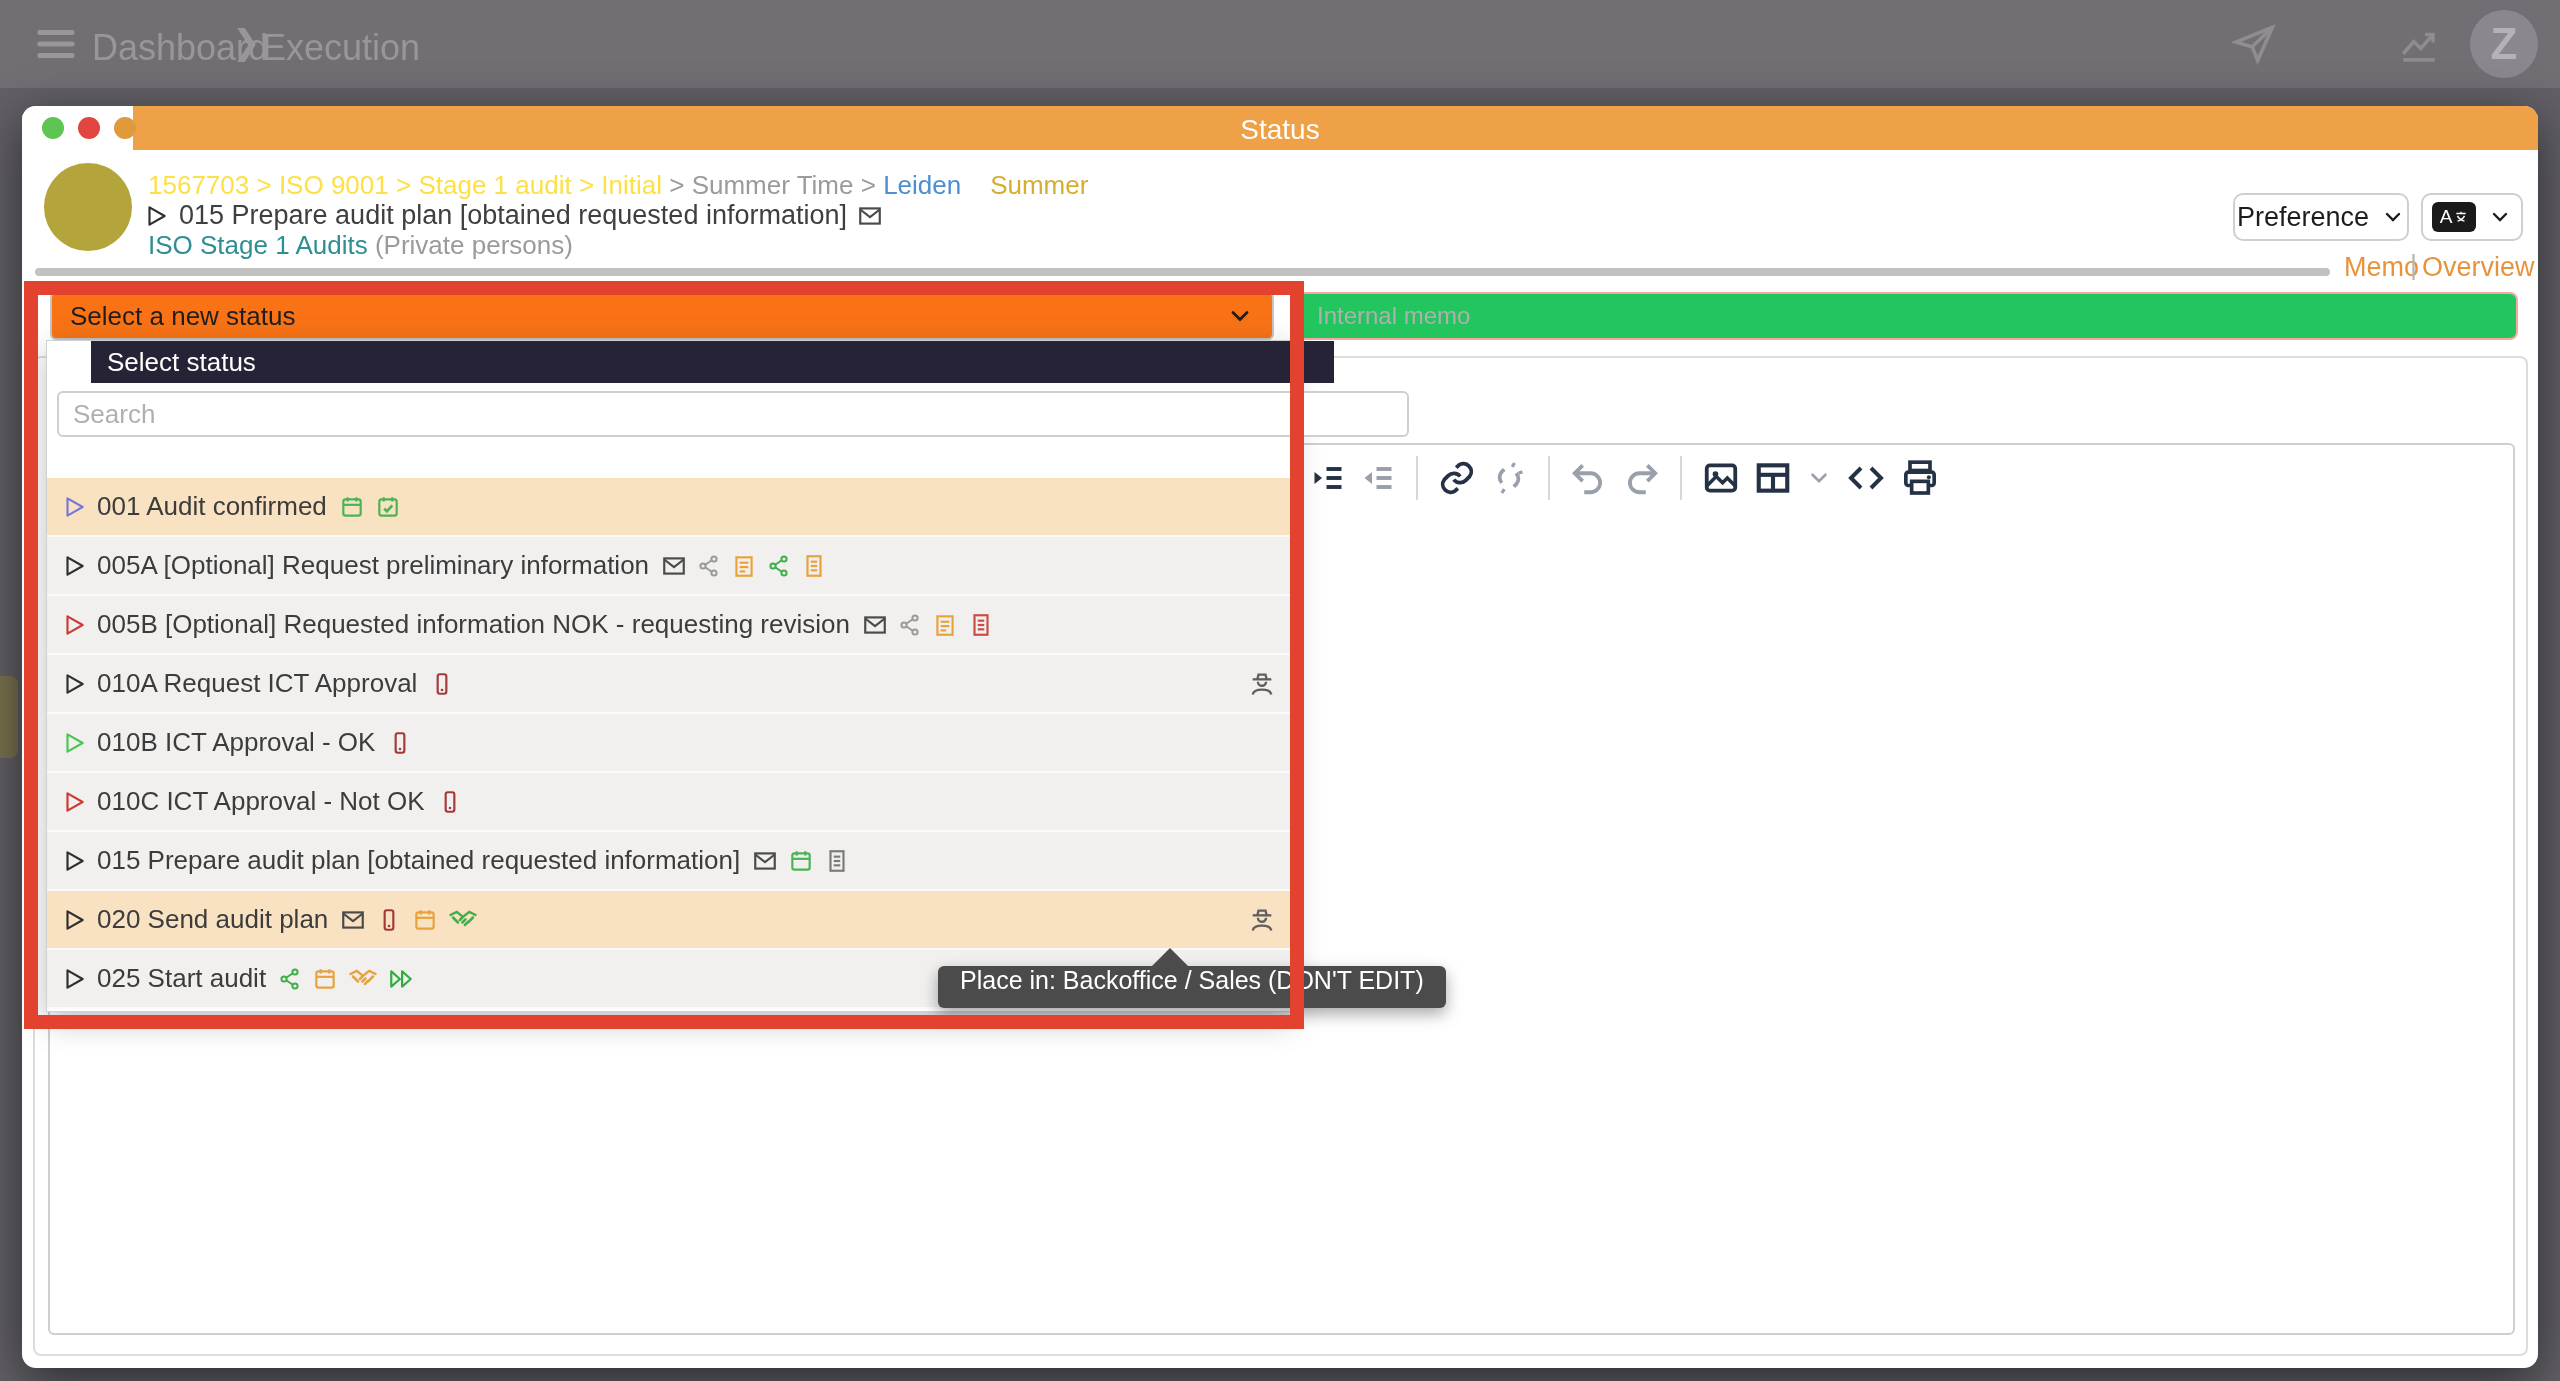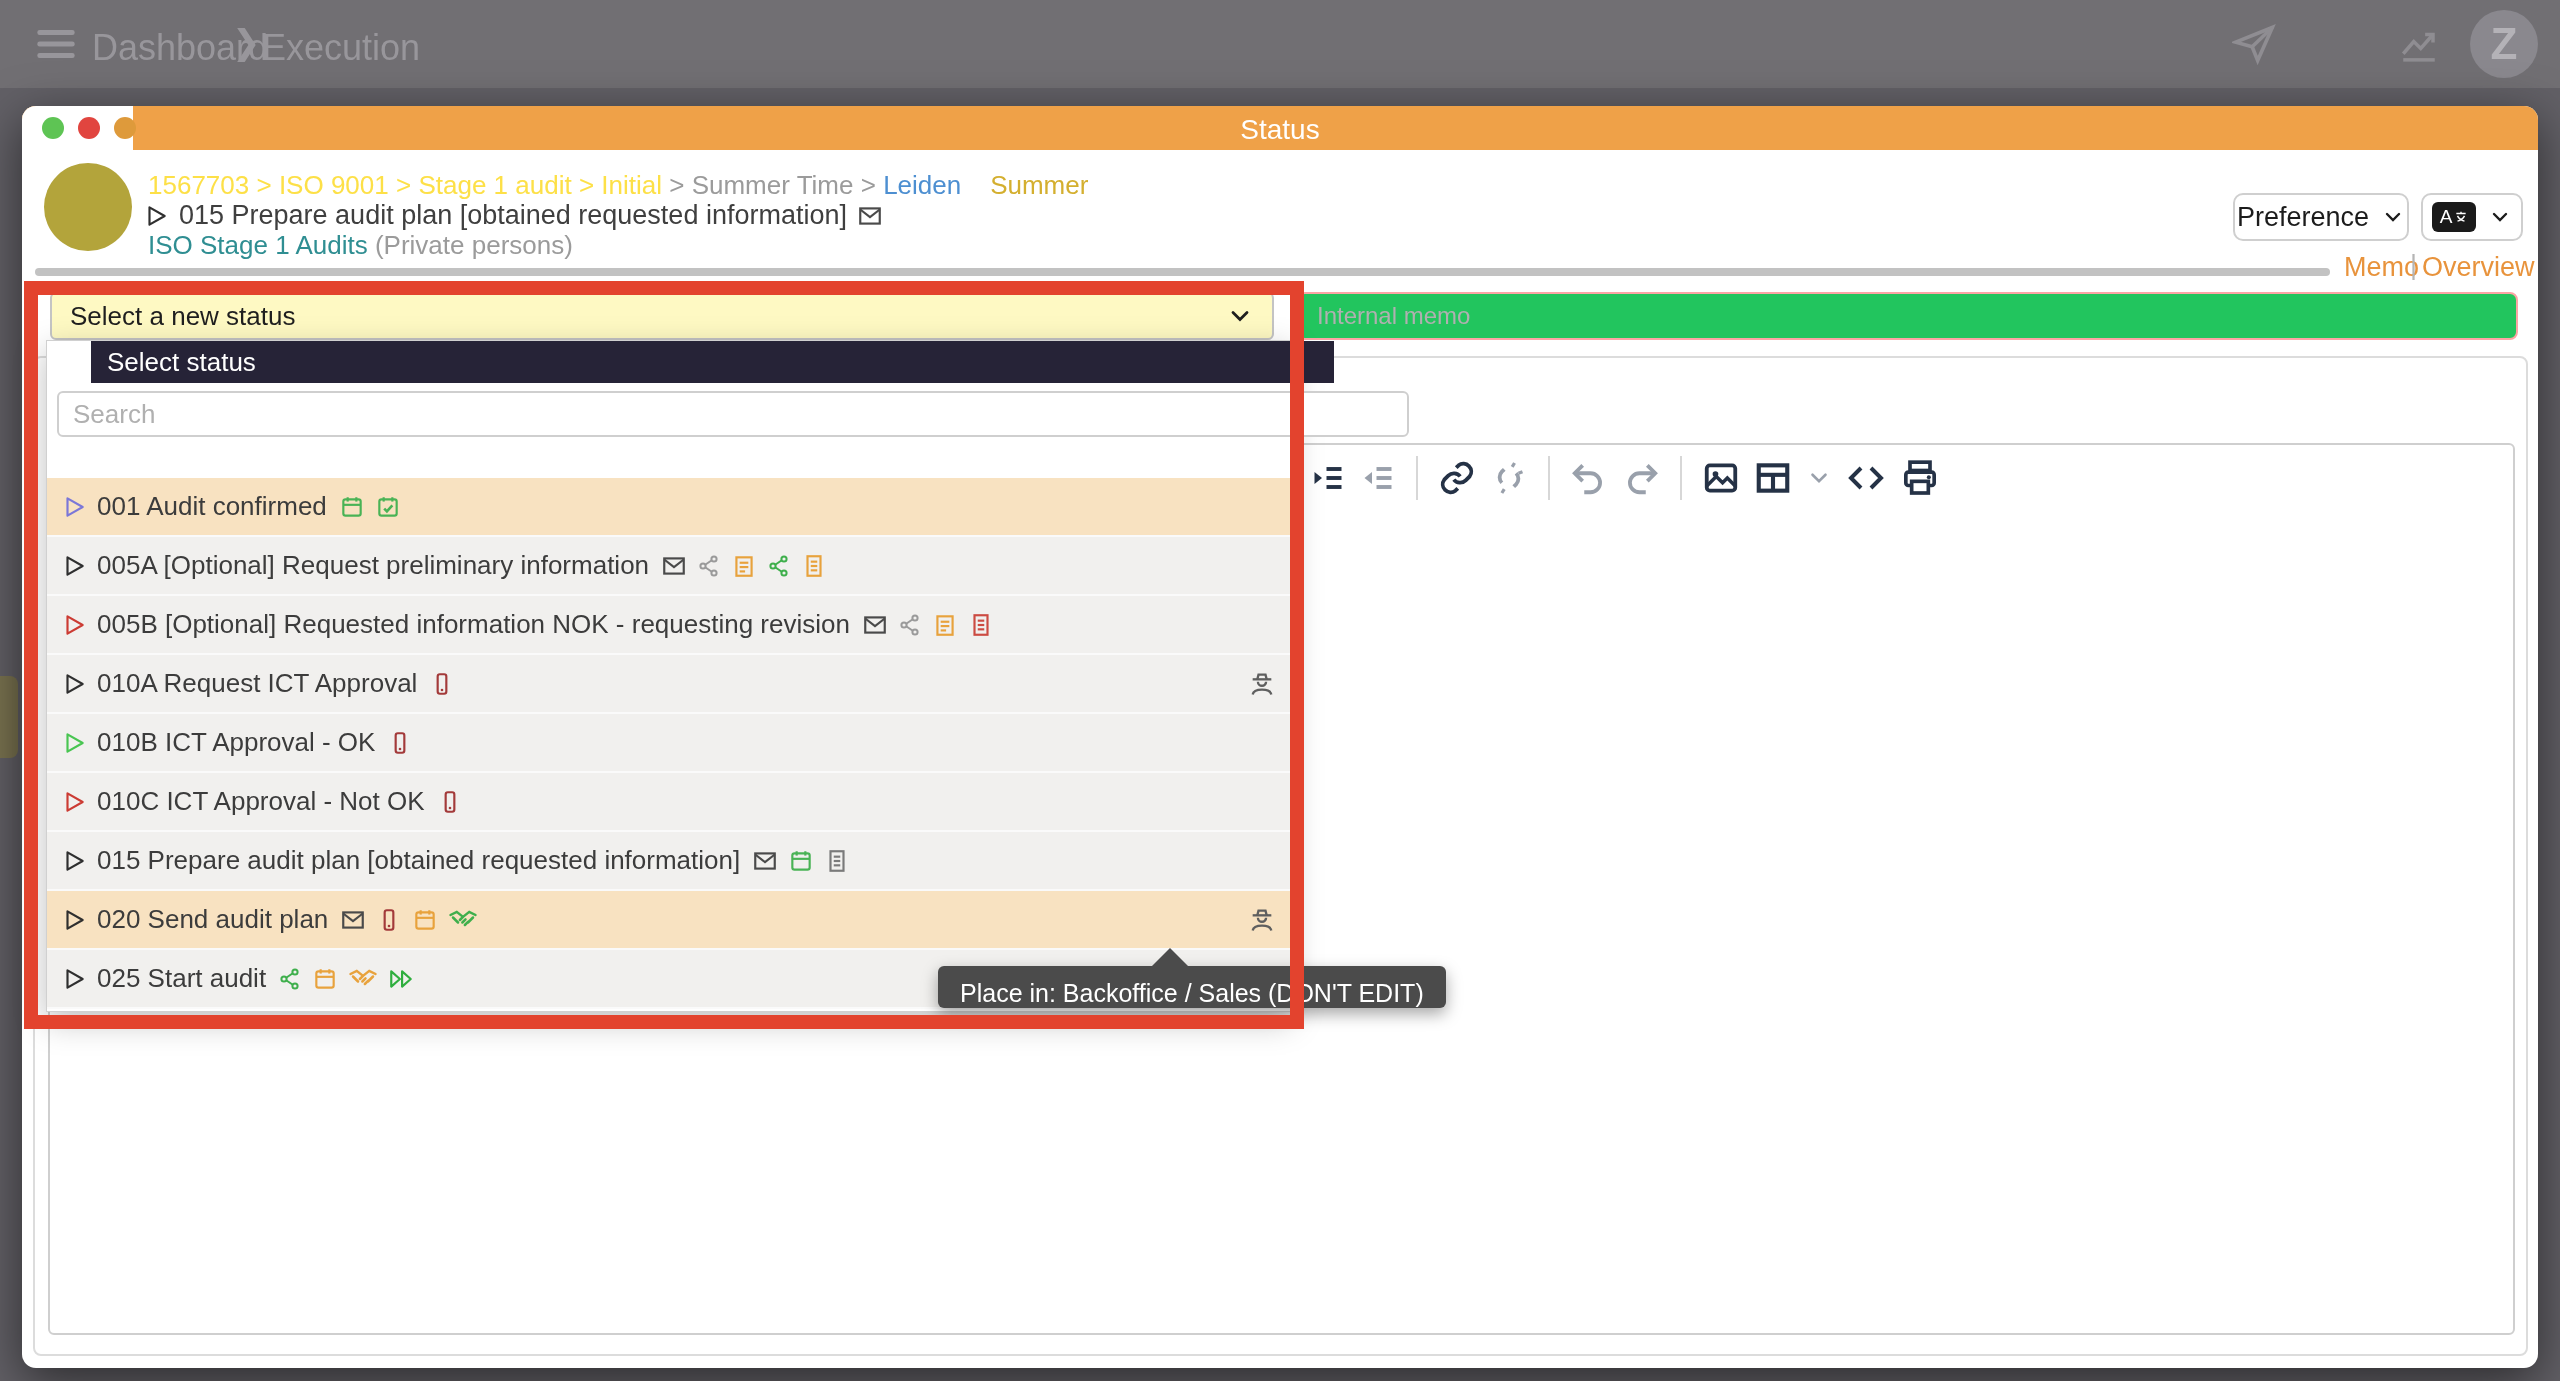--- a/index.html
+++ b/index.html
@@ -64,21 +64,21 @@
   .memo-input{left:1297px;top:292px;width:1221px;height:48px;padding:0 18px;box-sizing:border-box;outline:none;}
   .memo-input::placeholder{color:#b0b0b0;}
   .outer-panel{left:33px;top:356px;width:2491px;height:996px;border:2px solid #dcdcdc;border-radius:8px;background:#fff;}
   .editor-box{left:48px;top:443px;width:2463px;height:888px;border:2px solid #cfcfcf;border-radius:6px;background:#fff;}
   .toolbar{left:1310px;top:452px;height:52px;display:flex;align-items:center;gap:14px;}
   .tb-ic{color:#253246;} .tb-ic.dim{color:#99a0ab;}
   .tb-div{width:2px;height:44px;background:#d7d7d7;margin:0 6px;}
 
   
   .status-select{left:50px;top:292px;width:1224px;height:48px;border:2px solid #c4c4c4;border-radius:6px;
-    background:#fef9c3;display:flex;align-items:center;justify-content:space-between;
+    background:#f97316;display:flex;align-items:center;justify-content:space-between;
     padding:0 18px;box-sizing:border-box;font-size:26px;color:#1f1f1f;z-index:4;}
   .red-rect{left:24px;top:281px;width:1280px;height:748px;border:14px solid #e3432e;
     box-sizing:border-box;z-index:9;pointer-events:none;}
   .dd-panel{left:46px;top:340px;width:1243px;height:670px;background:#ffffff;
     border:1px solid #d0d0d0;box-shadow:0 10px 30px rgba(0,0,0,.25);z-index:5;}
   .dd-header{left:0;top:0;width:100%;height:42px;background:#262337;color:#fff;
     font-size:26px;font-weight:500;display:flex;align-items:center;padding-left:16px;box-sizing:border-box;margin-left:44px;}
   .dd-search{left:10px;top:50px;width:1352px;height:46px;border:2px solid #cfcfcf;border-radius:6px;
     box-sizing:border-box;padding:0 14px;font-size:26px;color:#2a2a2a;outline:none;}
   .dd-search::placeholder{color:#b0b0b0;}
@@ -92,21 +92,21 @@
   .row.hl{background:#f8e2c1;}
   .row .lbl{margin-right:2px;}
   .row .right-ic{margin-left:auto;color:#5f5f5f;}
   .p-purple{color:#7b77d8;} .p-dark{color:#2f2f2f;} .p-red{color:#cc3b33;} .p-green{color:#49c551;}
   .i-dim{color:#4a4a4a;} .i-gray{color:#9a9a9a;} .i-orange{color:#e8a23c;}
   .i-green{color:#3faf4c;} .i-red{color:#cc4b42;} .i-darkred{color:#a33a3a;}
   .i-dgray{color:#7a7a7a;} .i-grn2{color:#49b355;} .i-ff{color:#2fae3e;}
 
   
   .tooltip{left:938px;top:966px;height:42px;background:#4b4b4b;color:#fff;border-radius:6px;
-    font-size:25px;display:flex;align-items:flex-end;padding:0 22px;z-index:6;
+    font-size:25px;display:flex;align-items:flex-start;padding:0 22px;z-index:6;
     box-shadow:0 6px 16px rgba(0,0,0,.35);white-space:nowrap;}
   .tooltip .arrow{position:absolute;left:212px;top:-18px;width:0;height:0;
     border-left:20px solid transparent;border-right:20px solid transparent;border-bottom:20px solid #4b4b4b;}
 </style>
 </head>
 <body>
 
 <svg width="0" height="0" style="position:absolute">
   <defs>
     <symbol id="i-play" viewBox="0 0 24 24">

